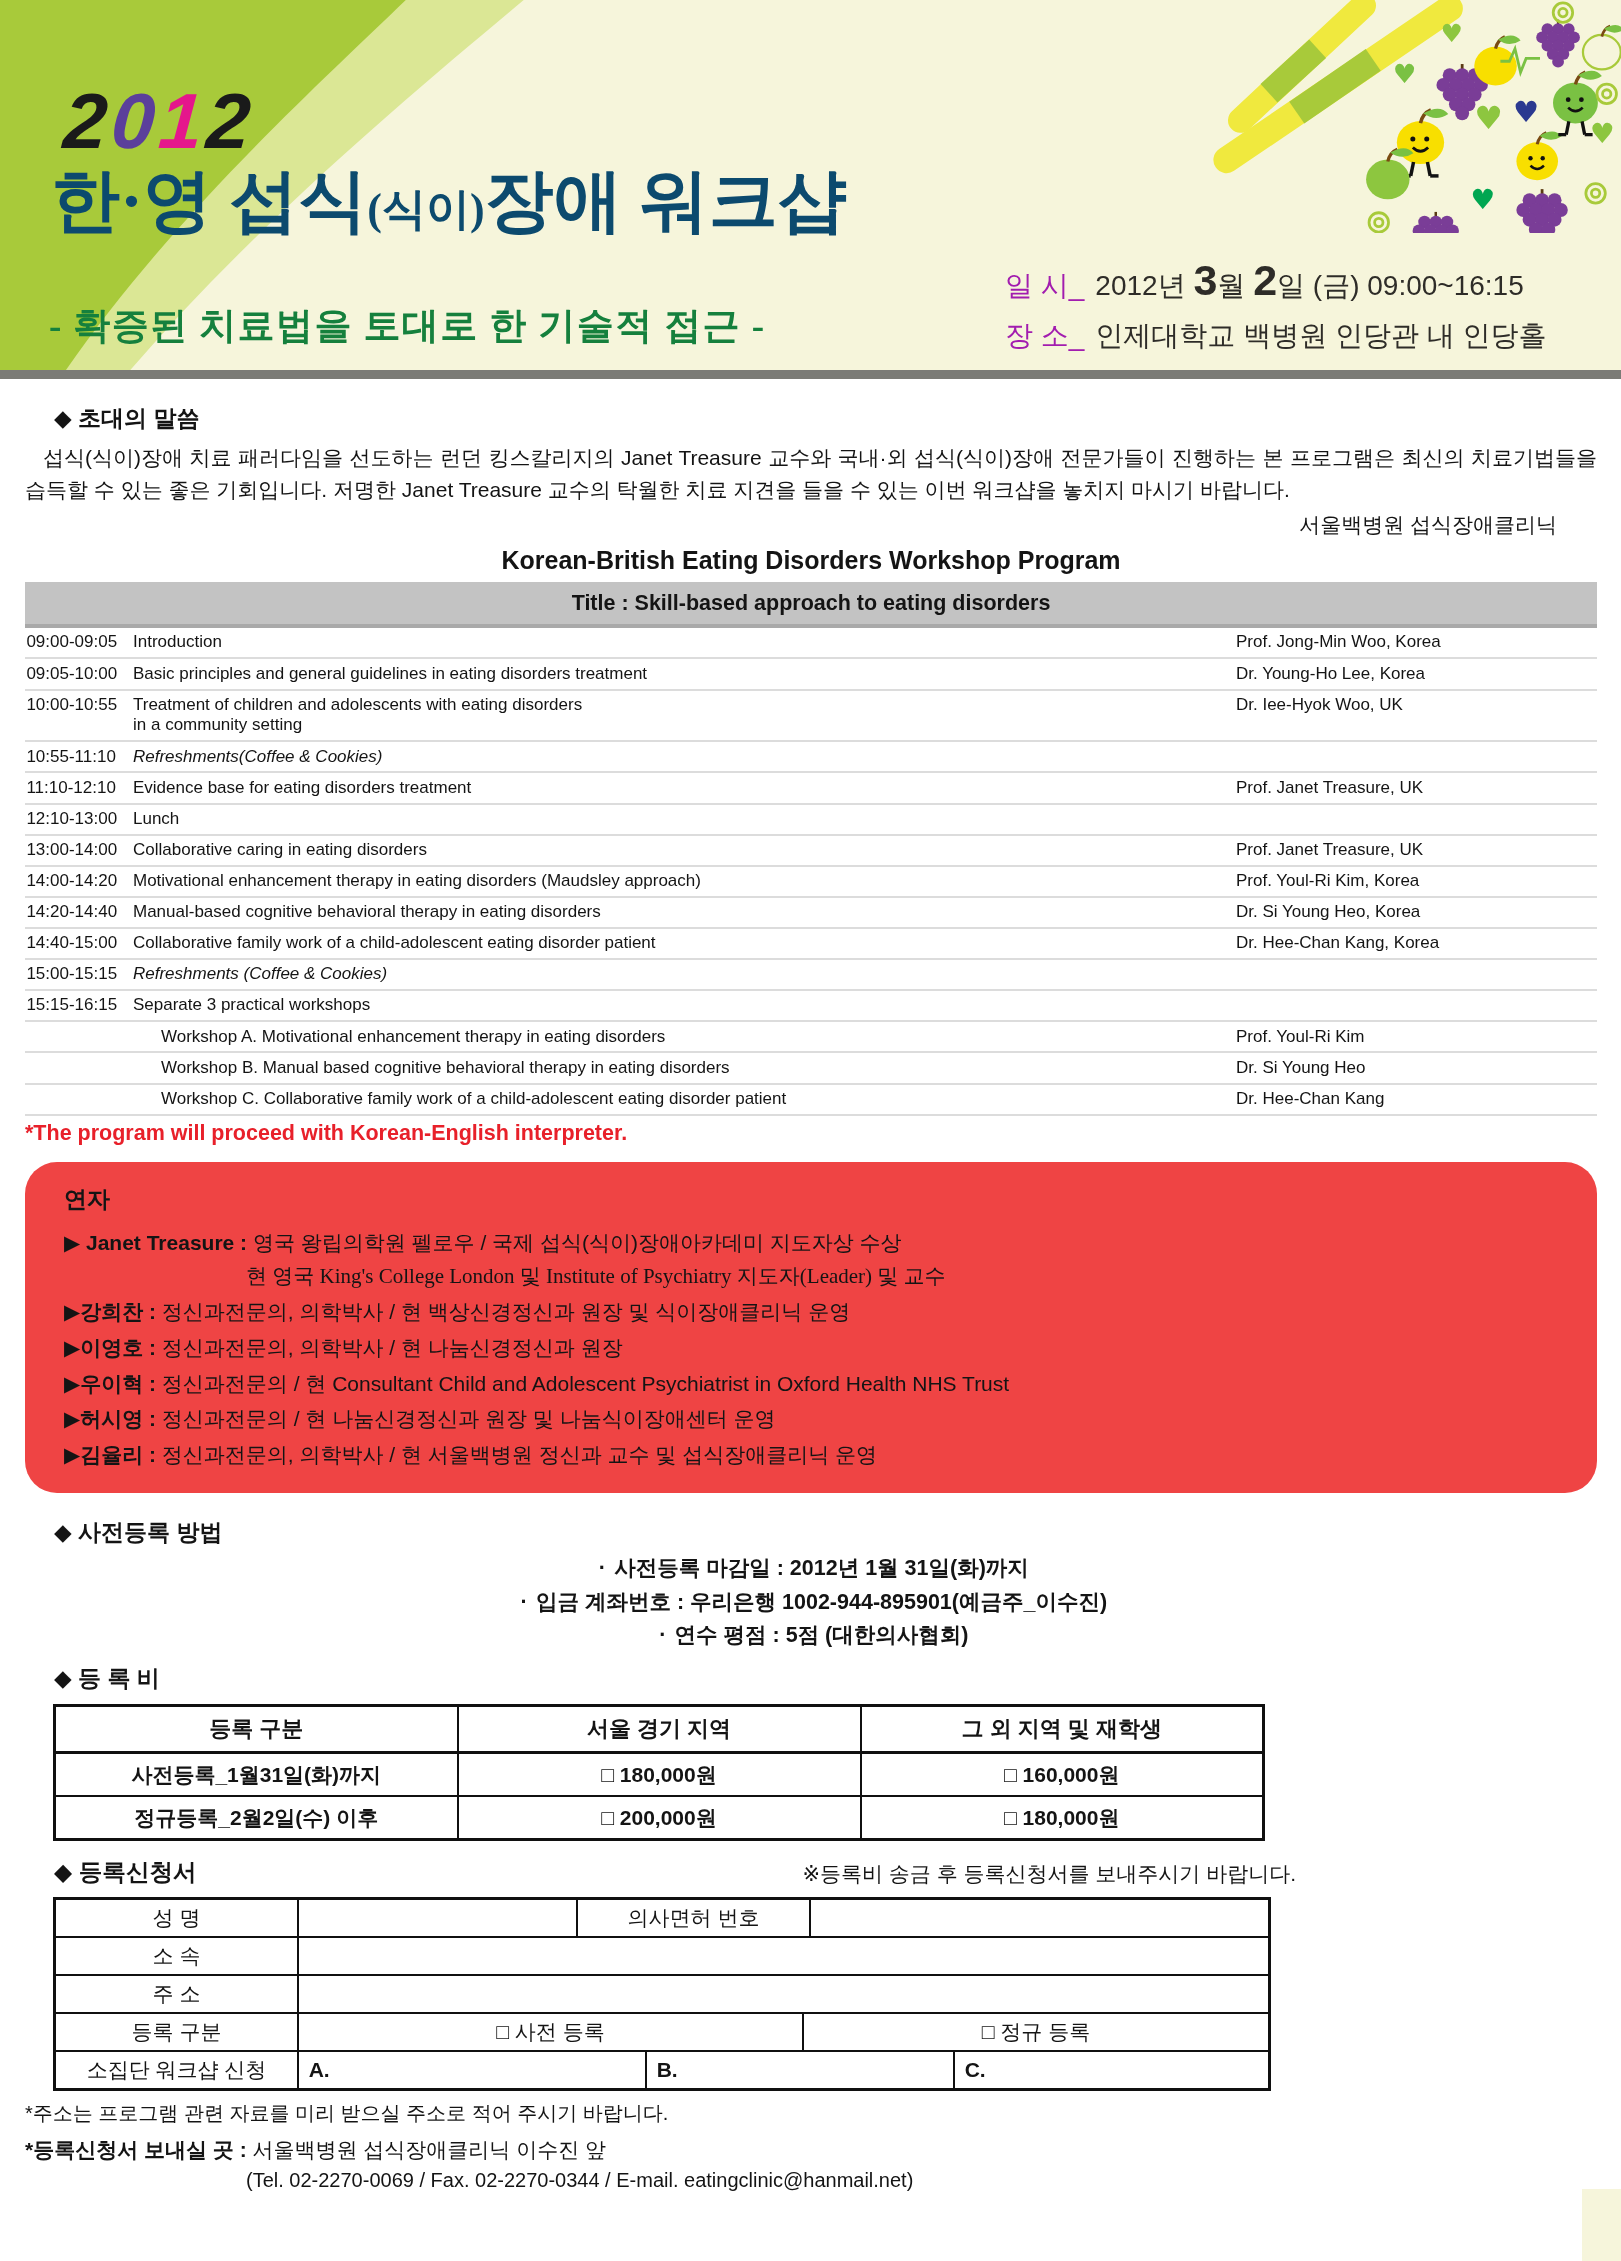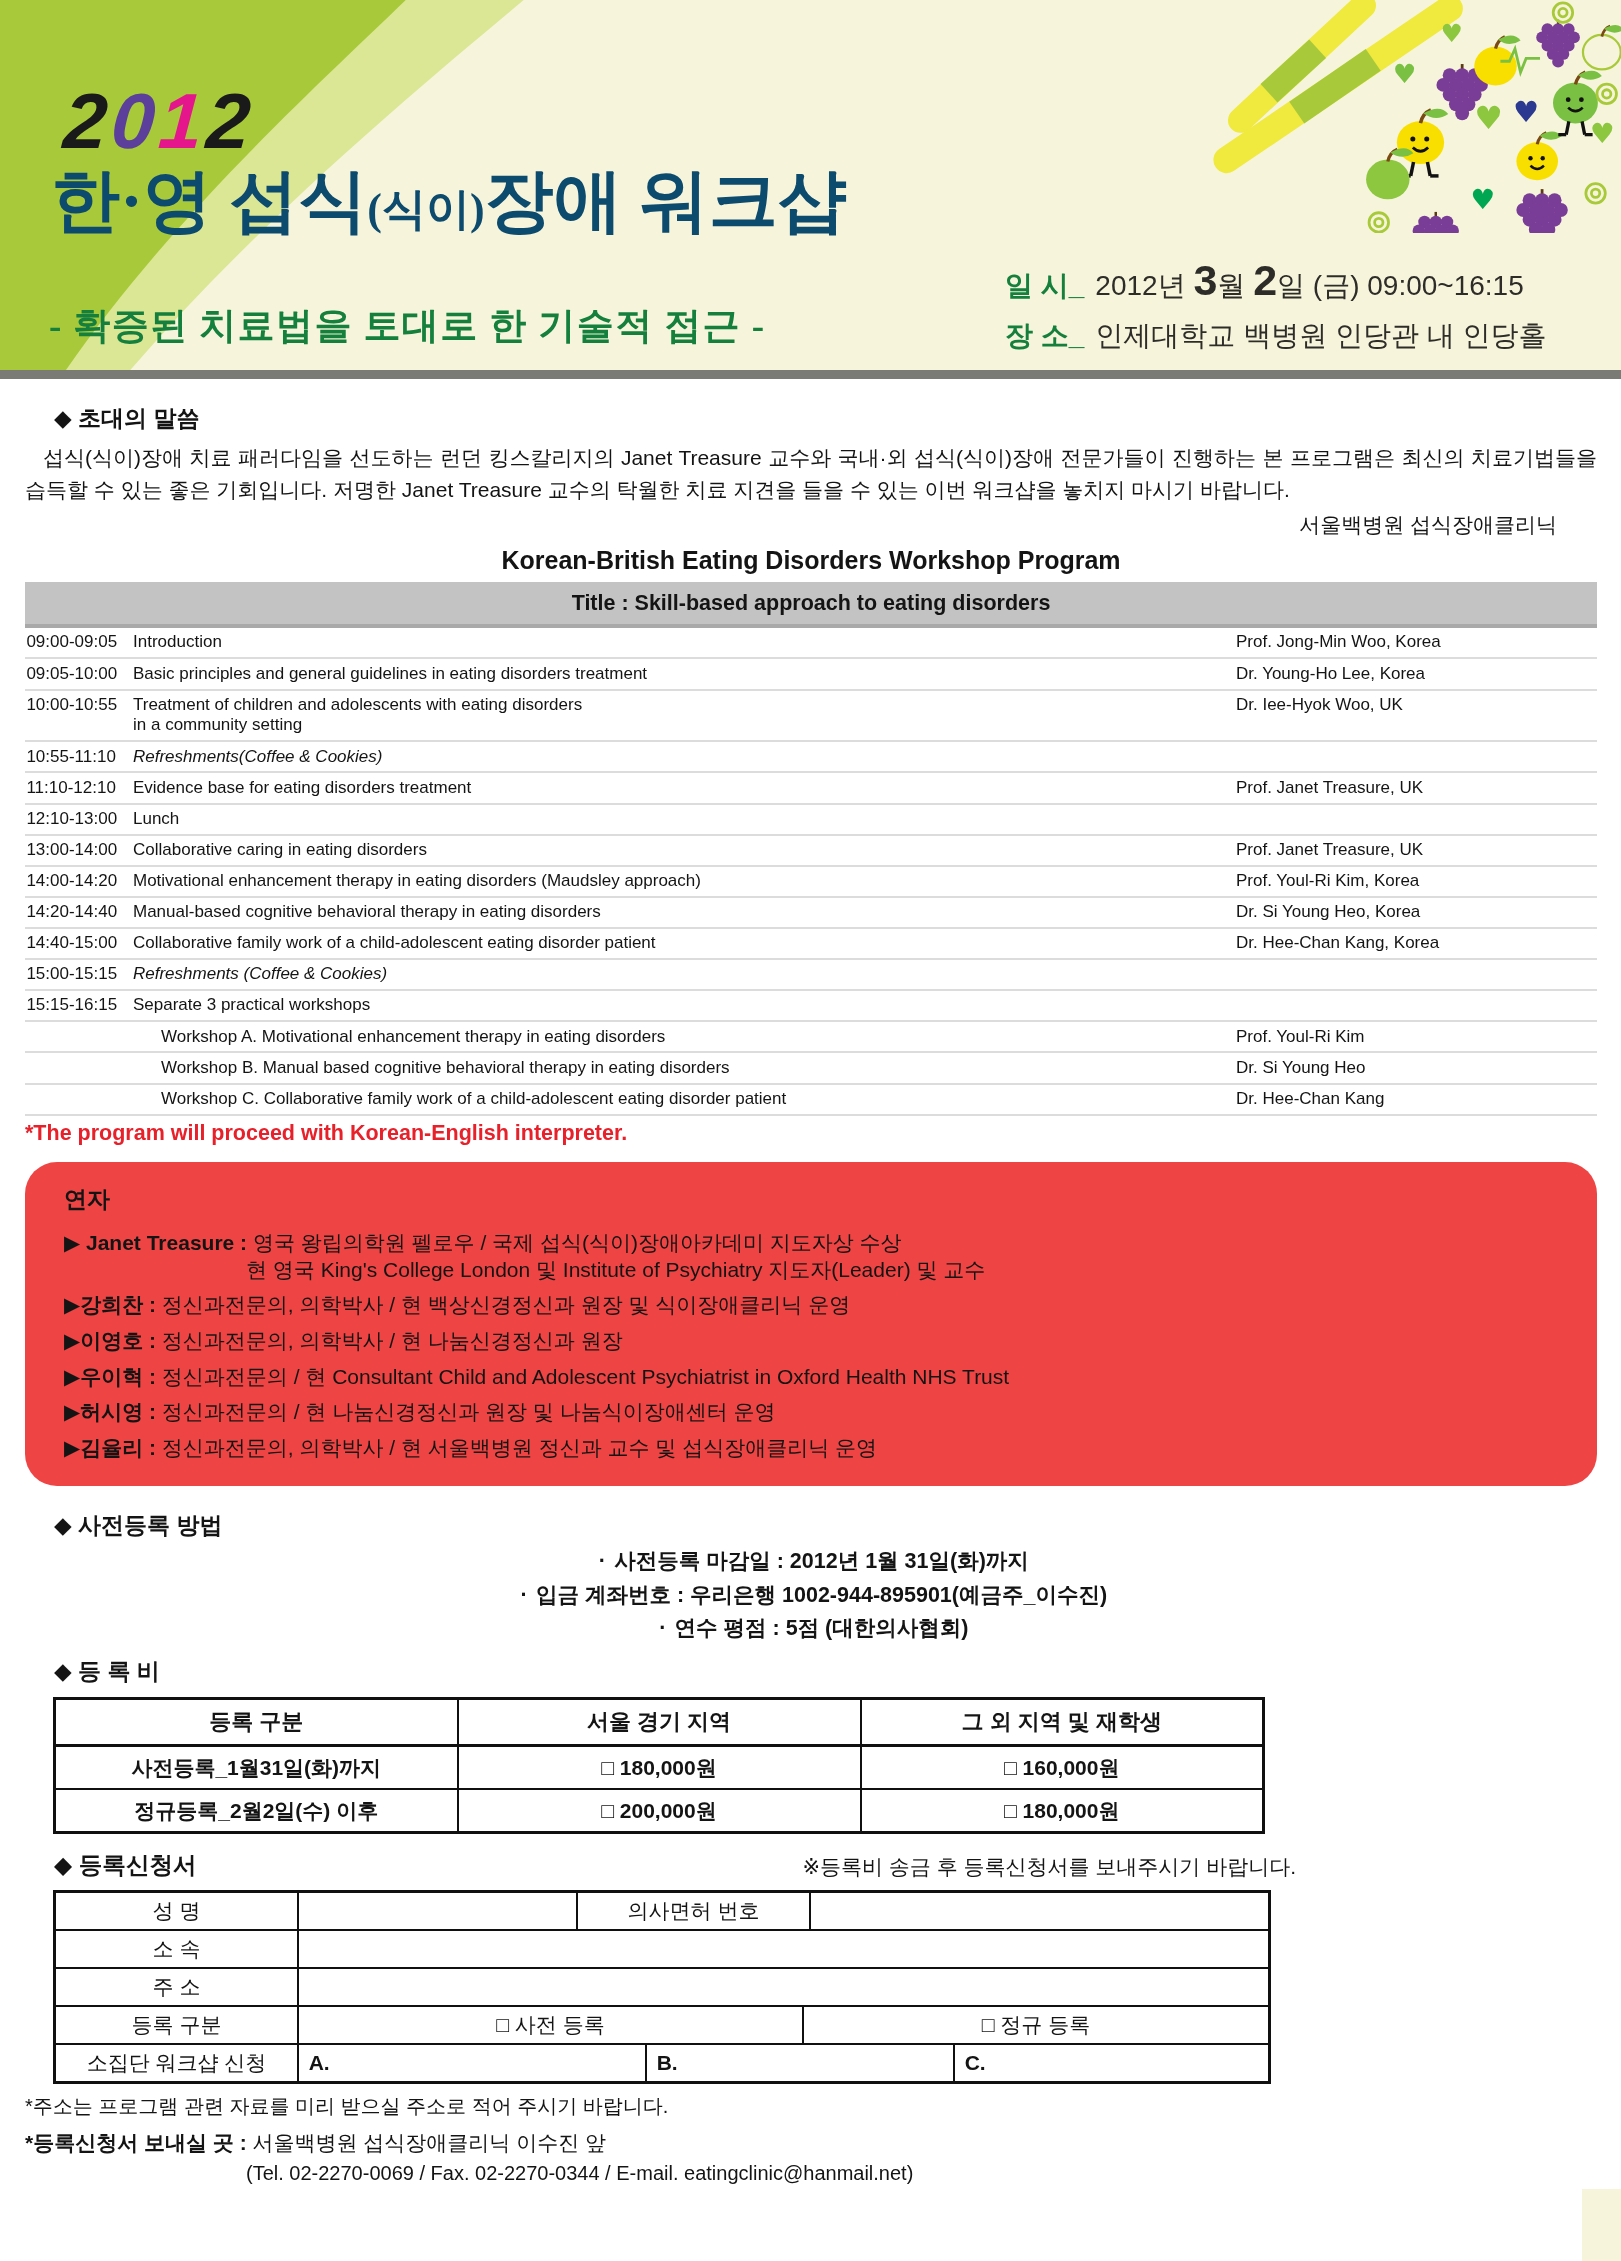--- a/index.html
+++ b/index.html
@@ -13,21 +13,21 @@
   .illustration{position:absolute;right:0;top:0;}
   .year{position:absolute;left:64px;top:82px;font-size:78px;font-weight:bold;font-style:italic;
         letter-spacing:4.2px;transform:skewX(-4deg);line-height:1;}
   .title{position:absolute;left:51px;top:167px;font-size:69px;font-weight:bold;color:#0c4a6e;
          font-family:"Liberation Serif","DejaVu Serif",serif;white-space:nowrap;line-height:1;}
   .title .paren{font-size:44px;}
   .subtitle{position:absolute;left:49px;top:307px;font-size:37px;font-weight:bold;color:#15803d;
             font-family:"Liberation Serif","DejaVu Serif",serif;letter-spacing:1.4px;line-height:1;}
   .when-where{position:absolute;left:1005px;top:257px;}
   .ww-line{font-size:28px;color:#2e2c28;margin-bottom:16.7px;white-space:nowrap;line-height:1.1;}
-  .ww-label{color:#15803d;font-weight:bold;margin-right:11px;}
+  .ww-label{color:#a21caf;font-weight:normal;margin-right:11px;}
   .big-digit{font-size:43px;font-weight:bold;}
 
   
   .content{padding:0 25px;}
   .sec-head{font-size:23px;font-weight:bold;padding-left:29px;margin-top:23.6px;}
   .invite-body{margin-top:8.3px;font-size:21px;line-height:1.52;text-align:justify;text-indent:18px;}
   .signoff{text-align:right;font-size:21px;margin:5.6px 40px 0 0;}
 
   .prog-title{text-align:center;font-size:25px;font-weight:bold;margin-top:7px;}
   .prog-band{margin-top:7px;height:42px;background:#c3c3c3;border-bottom:4.9px solid #a9a9a9;
@@ -36,21 +36,21 @@
             padding:4.2px 0;border-bottom:2.8px solid #dcdcdc;font-size:17px;line-height:1.22;}
   .prog-time{padding-left:1.4px;}
   .prog-row.indent .prog-topic{padding-left:28px;}
   .prog-topic.italic{font-style:italic;}
   .prog-note{color:#e8202a;font-weight:bold;font-size:21.5px;margin-top:5.6px;}
 
   .speakers-box{margin-top:15.3px;background:#ef4444;border-radius:32px;padding:22px 39px 16.7px;}
   .speakers-title{font-size:23px;font-weight:bold;margin-bottom:14px;}
   .sp-item{font-size:21px;line-height:1.3;margin-bottom:8.3px;}
   .sp-name{font-weight:bold;}
-  .sp-line2{padding-left:182px;margin-top:0;}
+  .sp-line2{padding-left:182px;margin-top:7px;font-family:Liberation Serif, serif;}
 
   .reg-head{margin-top:23.6px;}
   .reg-bullet{font-size:21.5px;font-weight:bold;margin:7px 0;padding-left:5.6px;line-height:1.25;text-align:center;}
   .reg-bullet .bm{margin-right:8.3px;}
 
   .fee-head{margin-top:14px;}
   .fee-table{width:1212px;margin:9.7px 0 0 28px;border-collapse:collapse;border:3.5px solid #101010;table-layout:fixed;}
   .fee-table th,.fee-table td{border:2.1px solid #101010;text-align:center;}
   .fee-table th{height:42px;font-size:22px;border-bottom-width:3.5px;}
   .fee-table td{height:39px;font-size:21px;font-weight:bold;}

